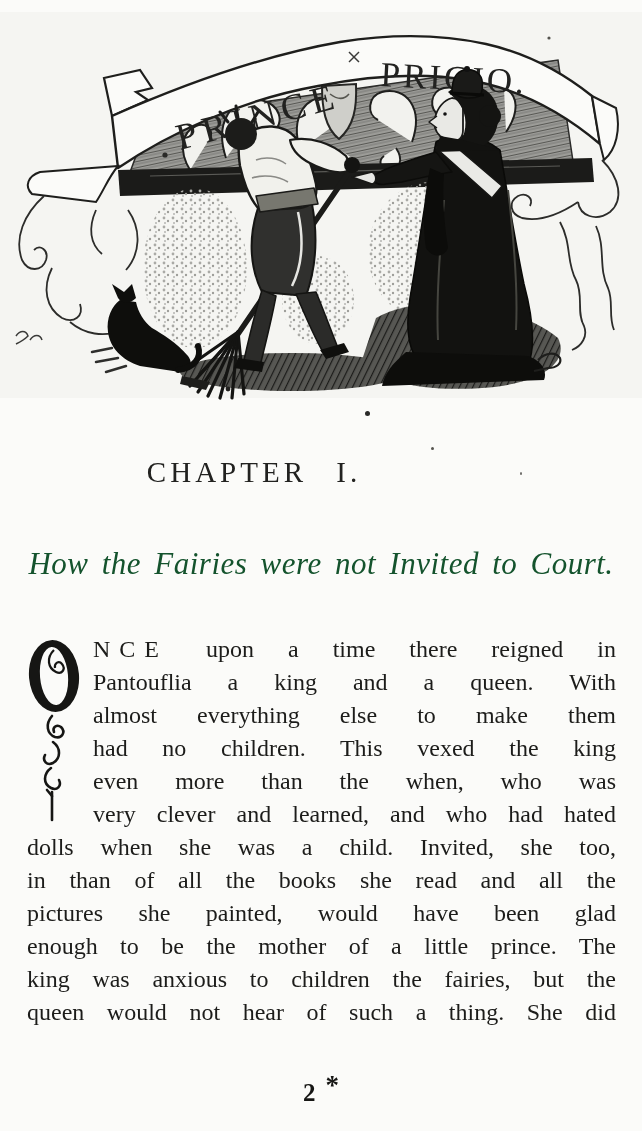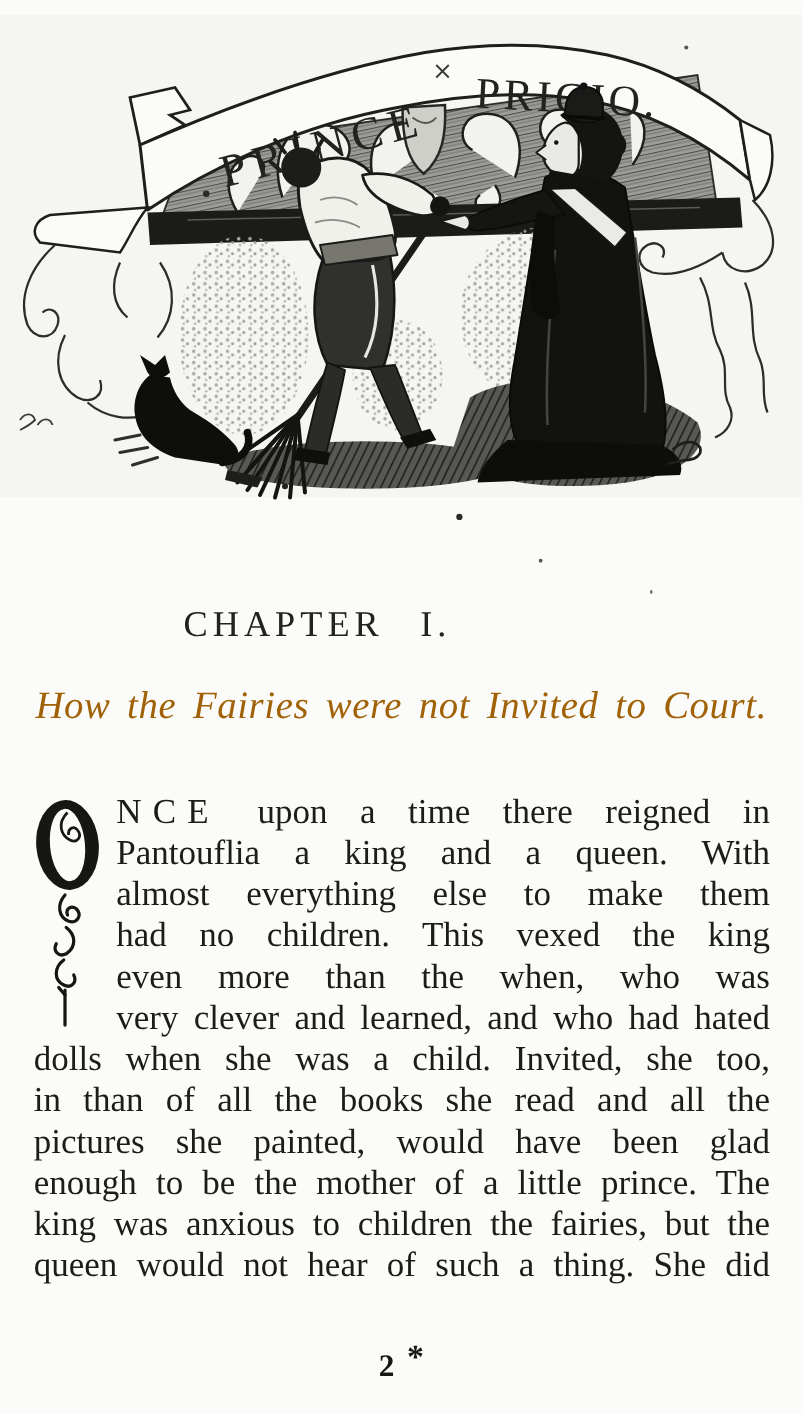--- a/index.html
+++ b/index.html
@@ -13,36 +13,36 @@
   .page{
     position:relative;width:642px;height:1131px;
     background:#fbfbf9;
   }
   
   .headpiece{
     position:absolute;top:0;left:0;width:642px;height:406px;
   }
   
   .chapter-heading{
-    position:absolute;top:484px;left:0;width:508px;
+    position:absolute;top:456px;left:0;width:508px;
     text-align:center;
     font-size:29px;letter-spacing:4px;word-spacing:18px;
     color:#222220;
   }
   
   .chapter-subtitle{
     position:absolute;top:546px;left:0;width:642px;
     text-align:center;font-style:italic;
     font-size:31px;letter-spacing:0.5px;word-spacing:5px;
-    color:#a16207;
+    color:#14532d;
   }
   
   .body-paragraph{
     position:absolute;top:633px;left:27px;width:589px;
-    font-size:28px;line-height:33px;
+    font-size:24px;line-height:33px;
     color:#1c1c1a;
   }
   .dropcap-box{
     float:left;width:66px;height:190px;margin-top:3px;
   }
   .pline{
     text-align:justify;
     text-align-last:justify;
     white-space:normal;
     height:33px;overflow:visible;

